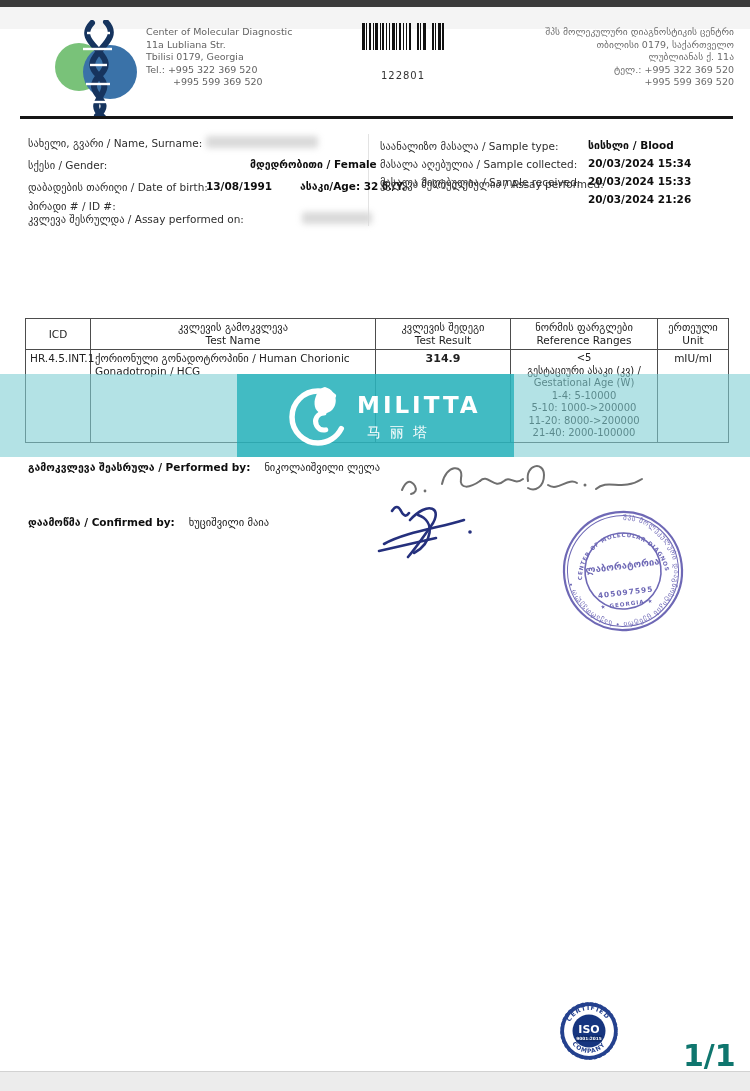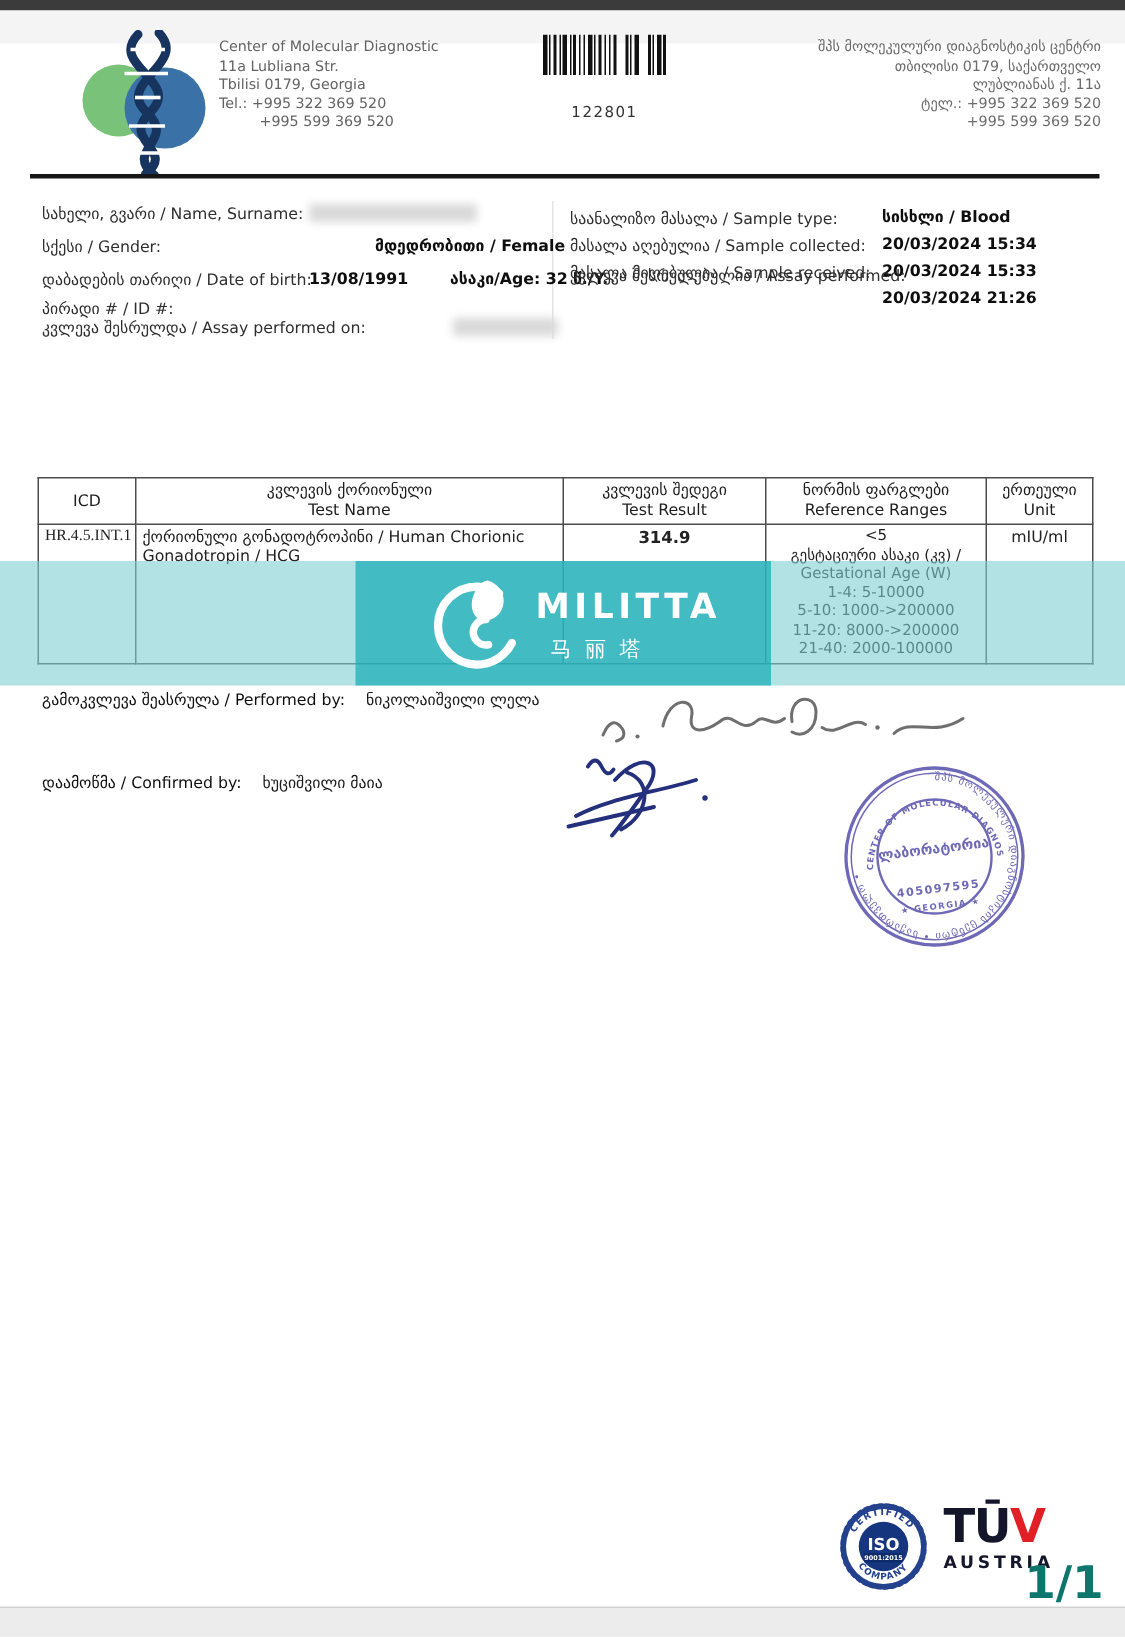--- a/index.html
+++ b/index.html
@@ -19,34 +19,34 @@
   .lbl{font-size:10.5px;color:#2e2e2e;white-space:nowrap;}
   .val{font-size:10.5px;font-weight:bold;color:#0e0e0e;white-space:nowrap;}
   .vsep{left:368px;top:134px;width:1px;height:92px;background:#e3e3e3;}
   .blur-box{background:#d9d9d9;filter:blur(3px);border-radius:2px;}
   
   .title{left:0;top:250px;width:750px;text-align:center;font-size:15px;font-weight:bold;color:#111;}
   
   table.results{position:absolute;left:25px;top:318px;width:703px;border-collapse:collapse;table-layout:fixed;}
   table.results th,table.results td{border:1px solid #4d4d4d;padding:2px 4px;}
   table.results th{font-weight:normal;font-size:10.5px;text-align:center;color:#1d1d1d;line-height:13px;}
-  td.c-icd{font-size:10.5px;vertical-align:top;padding-top:5px;font-family:Liberation Serif, serif;}
+  td.c-icd{font-size:10.5px;vertical-align:top;padding-top:5px;}
   td.c-name{font-size:10.5px;text-align:left;vertical-align:top;line-height:13px;padding-top:4px;height:88px;}
   td.c-result{font-size:11px;font-weight:bold;text-align:center;vertical-align:top;padding-top:5px;}
   td.c-ranges{font-size:10px;text-align:center;vertical-align:top;line-height:12.5px;white-space:pre-line;padding-top:4px;}
   td.c-unit{font-size:10.5px;text-align:center;vertical-align:top;padding-top:5px;}
   
   .band{left:0;top:374px;width:750px;height:83px;background:rgba(128,207,212,0.60);z-index:5;pointer-events:none;}
   .band-center{left:237px;top:374px;width:277px;height:83px;background:rgba(22,172,181,0.72);z-index:6;pointer-events:none;}
   .wm-icon{left:287px;top:383px;z-index:7;pointer-events:none;}
   .wm-text{left:357px;top:392px;z-index:7;color:#fff;font-size:23px;font-weight:bold;letter-spacing:3px;pointer-events:none;}
   .wm-cn{left:367px;top:424px;z-index:7;color:#fff;font-size:14px;letter-spacing:9px;pointer-events:none;}
   
   .signoff-line{font-size:10.5px;color:#0e0e0e;}
-  .signoff-line b{font-weight:normal;}
+  .signoff-line b{font-weight:bold;}
   .signoff-name{margin-left:14px;font-weight:normal;color:#1a1a1a;}
   .sig1{left:396px;top:452px;z-index:8;}
   .sig2{left:376px;top:498px;z-index:8;}
   .stamp{left:549px;top:503px;z-index:4;}
   
   .iso-badge{left:556px;top:1000px;}
   .tuv{left:629px;top:1002px;color:#16162b;}
   .tuv-main{font-size:31px;font-weight:800;letter-spacing:-1px;line-height:32px;}
   .tuv-main .v{color:#e11f26;}
   .tuv-country{font-size:11.5px;font-weight:bold;letter-spacing:2.5px;margin-top:0px;}
@@ -158,21 +158,21 @@
       <col style="width:65px">
         <col style="width:285px">
         <col style="width:135px">
         <col style="width:147px">
         <col style="width:71px">
     </colgroup>
     <tbody>
         <tr>
       <th>ICD</th>
       <th>
-        <div>კვლევის ქორიონული</div>
+        <div>კვლევის გამოკვლევა</div>
         <div>Test Name</div>
       </th>
       <th>
         <div>კვლევის შედეგი</div>
         <div>Test Result</div>
       </th>
       <th>
         <div>ნორმის ფარგლები</div>
         <div>Reference Ranges</div>
       </th>
@@ -273,23 +273,19 @@
     </text>
     <text font-size="6" font-weight="bold" fill="#24418e" letter-spacing="0.8">
       <textPath href="#isoBot" startOffset="18%">COMPANY</textPath>
     </text>
     <circle cx="33" cy="31" r="16.5" fill="#16357f"></circle>
     <text x="33" y="33" text-anchor="middle" font-size="11" font-weight="bold" fill="#ffffff">ISO</text>
     <rect x="20" y="35.5" width="26" height="6" fill="#0e2a6b"></rect>
     <text x="33" y="40.2" text-anchor="middle" font-size="4.3" font-weight="bold" fill="#ffffff">9001:2015</text>
   </svg>
 
-  <div class="abs tuv">
-    <div class="tuv-main"><span>TŪ</span><span class="v">V</span></div>
-    <div class="tuv-country">AUSTRIA</div>
-  </div>
 
   <div class="abs page-num">1/1</div>
 
   <div class="abs page-bottom-line"></div>
   <div class="abs footer-strip"></div>
 
 </div>
 
 </body></html>

